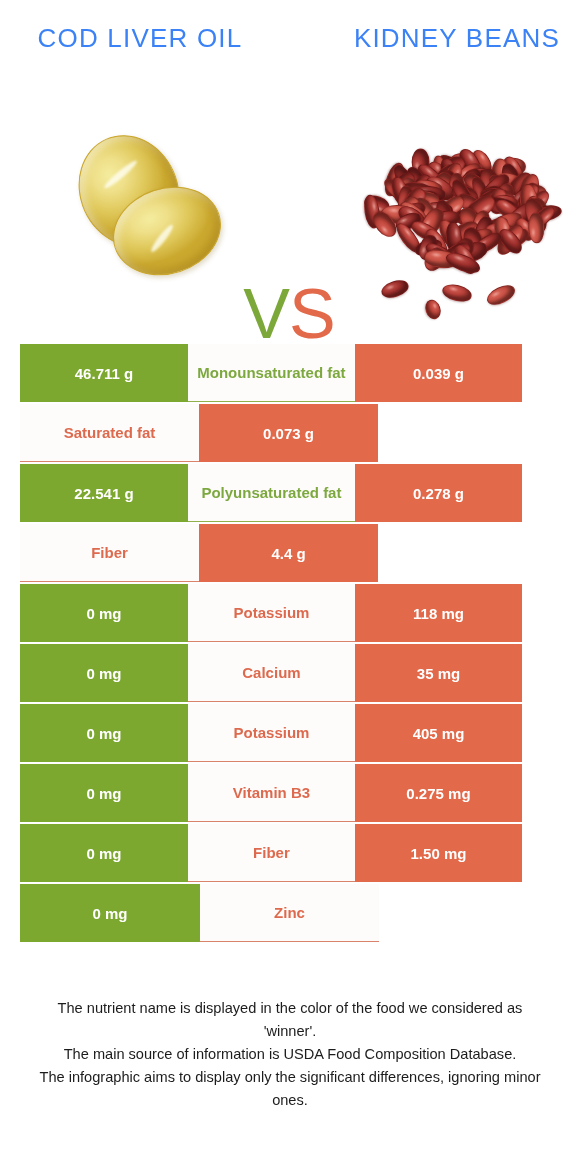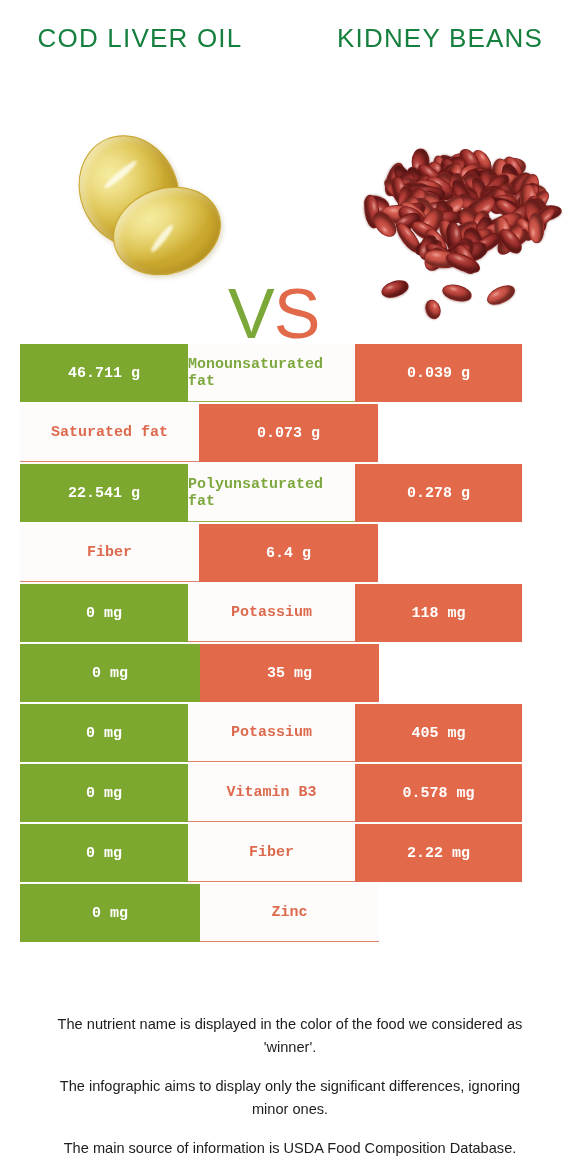--- a/index.html
+++ b/index.html
@@ -25,25 +25,25 @@
   }
   .title {
     position: absolute;
     top: 22px;
     text-align: center;
     font-family: "Liberation Sans", sans-serif;
     font-size: 26px;
     font-weight: 300;
     letter-spacing: 1.2px;
     line-height: 33px;
-    color: #15803d;
+    color: #3b82f6;
     text-transform: uppercase;
   }
   .title-left  { left: 10px;  width: 260px; }
-  .title-right { left: 320px; width: 240px; }
+  .title-right { left: 320px; width: 240px; text-align: right; }
 
   
   .media {
     position: absolute;
     top: 104px;
     left: 0;
     width: 580px;
     height: 232px;
   }
 
@@ -86,21 +86,21 @@
   .vs {
     position: absolute;
     left: 228px;
     top: 168px;
     width: 122px;
     height: 84px;
     font-size: 70px;
     font-weight: 300;
     line-height: 84px;
     letter-spacing: -1px;
-    text-align: left;
+    text-align: center;
     white-space: nowrap;
   }
   .vs-v { color: #7CA83A; }
   .vs-s { color: #E2694A; }
 
   .food-right {
     position: absolute;
     left: 360px;
     top: 18px;
     width: 196px;
@@ -111,21 +111,20 @@
     border-radius: 50%;
     border: 1px solid rgba(110,18,18,.45);
   }
 
   
   .table {
     position: absolute;
     left: 20px;
     top: 344px;
     width: 502px;
-    font-family: Liberation Mono, monospace;
   }
   .row {
     display: flex;
     height: 58px;
     margin-bottom: 2px;
   }
   .cell {
     display: flex;
     align-items: center;
     justify-content: center;
@@ -156,21 +155,21 @@
   .footer {
     position: absolute;
     left: 34px;
     top: 997px;
     width: 512px;
     text-align: center;
     font-size: 14.6px;
     line-height: 23px;
     color: #1c1c1c;
   }
-  .footer p { margin: 16px; }
+  .footer p { margin: 0; }
 </style>
 </head>
 <body>
 
 <div class="header">
   <div class="title title-left">Cod Liver Oil</div>
   <div class="title title-right">Kidney Beans</div>
 </div>
 
 <div class="media">
@@ -324,49 +323,50 @@
       <div class="cell cell-mid">Saturated fat</div>
       <div class="cell cell-right">0.073 g</div>
     </div>
     <div class="row win-green">
       <div class="cell cell-left">22.541 g</div>
       <div class="cell cell-mid">Polyunsaturated fat</div>
       <div class="cell cell-right">0.278 g</div>
     </div>
     <div class="row win-orange">
       <div class="cell cell-mid">Fiber</div>
-      <div class="cell cell-right">6.4 g</div>
+      <div class="cell cell-right">4.4 g</div>
     </div>
     <div class="row win-orange">
       <div class="cell cell-left">0 mg</div>
       <div class="cell cell-mid">Potassium</div>
       <div class="cell cell-right">118 mg</div>
     </div>
     <div class="row win-orange">
       <div class="cell cell-left">0 mg</div>
+      <div class="cell cell-mid">Calcium</div>
       <div class="cell cell-right">35 mg</div>
     </div>
     <div class="row win-orange">
       <div class="cell cell-left">0 mg</div>
       <div class="cell cell-mid">Potassium</div>
       <div class="cell cell-right">405 mg</div>
     </div>
     <div class="row win-orange">
       <div class="cell cell-left">0 mg</div>
       <div class="cell cell-mid">Vitamin B3</div>
-      <div class="cell cell-right">0.578 mg</div>
+      <div class="cell cell-right">0.275 mg</div>
     </div>
     <div class="row win-orange">
       <div class="cell cell-left">0 mg</div>
       <div class="cell cell-mid">Fiber</div>
-      <div class="cell cell-right">2.22 mg</div>
+      <div class="cell cell-right">1.50 mg</div>
     </div>
     <div class="row win-orange">
       <div class="cell cell-left">0 mg</div>
       <div class="cell cell-mid">Zinc</div>
     </div>
   </div>
 
 <div class="footer" id="footer-note">
     <p>The nutrient name is displayed in the color of the food we considered as 'winner'.</p>
+    <p>The main source of information is USDA Food Composition Database.</p>
     <p>The infographic aims to display only the significant differences, ignoring minor ones.</p>
-    <p>The main source of information is USDA Food Composition Database.</p>
   </div>
 
 </body></html>

